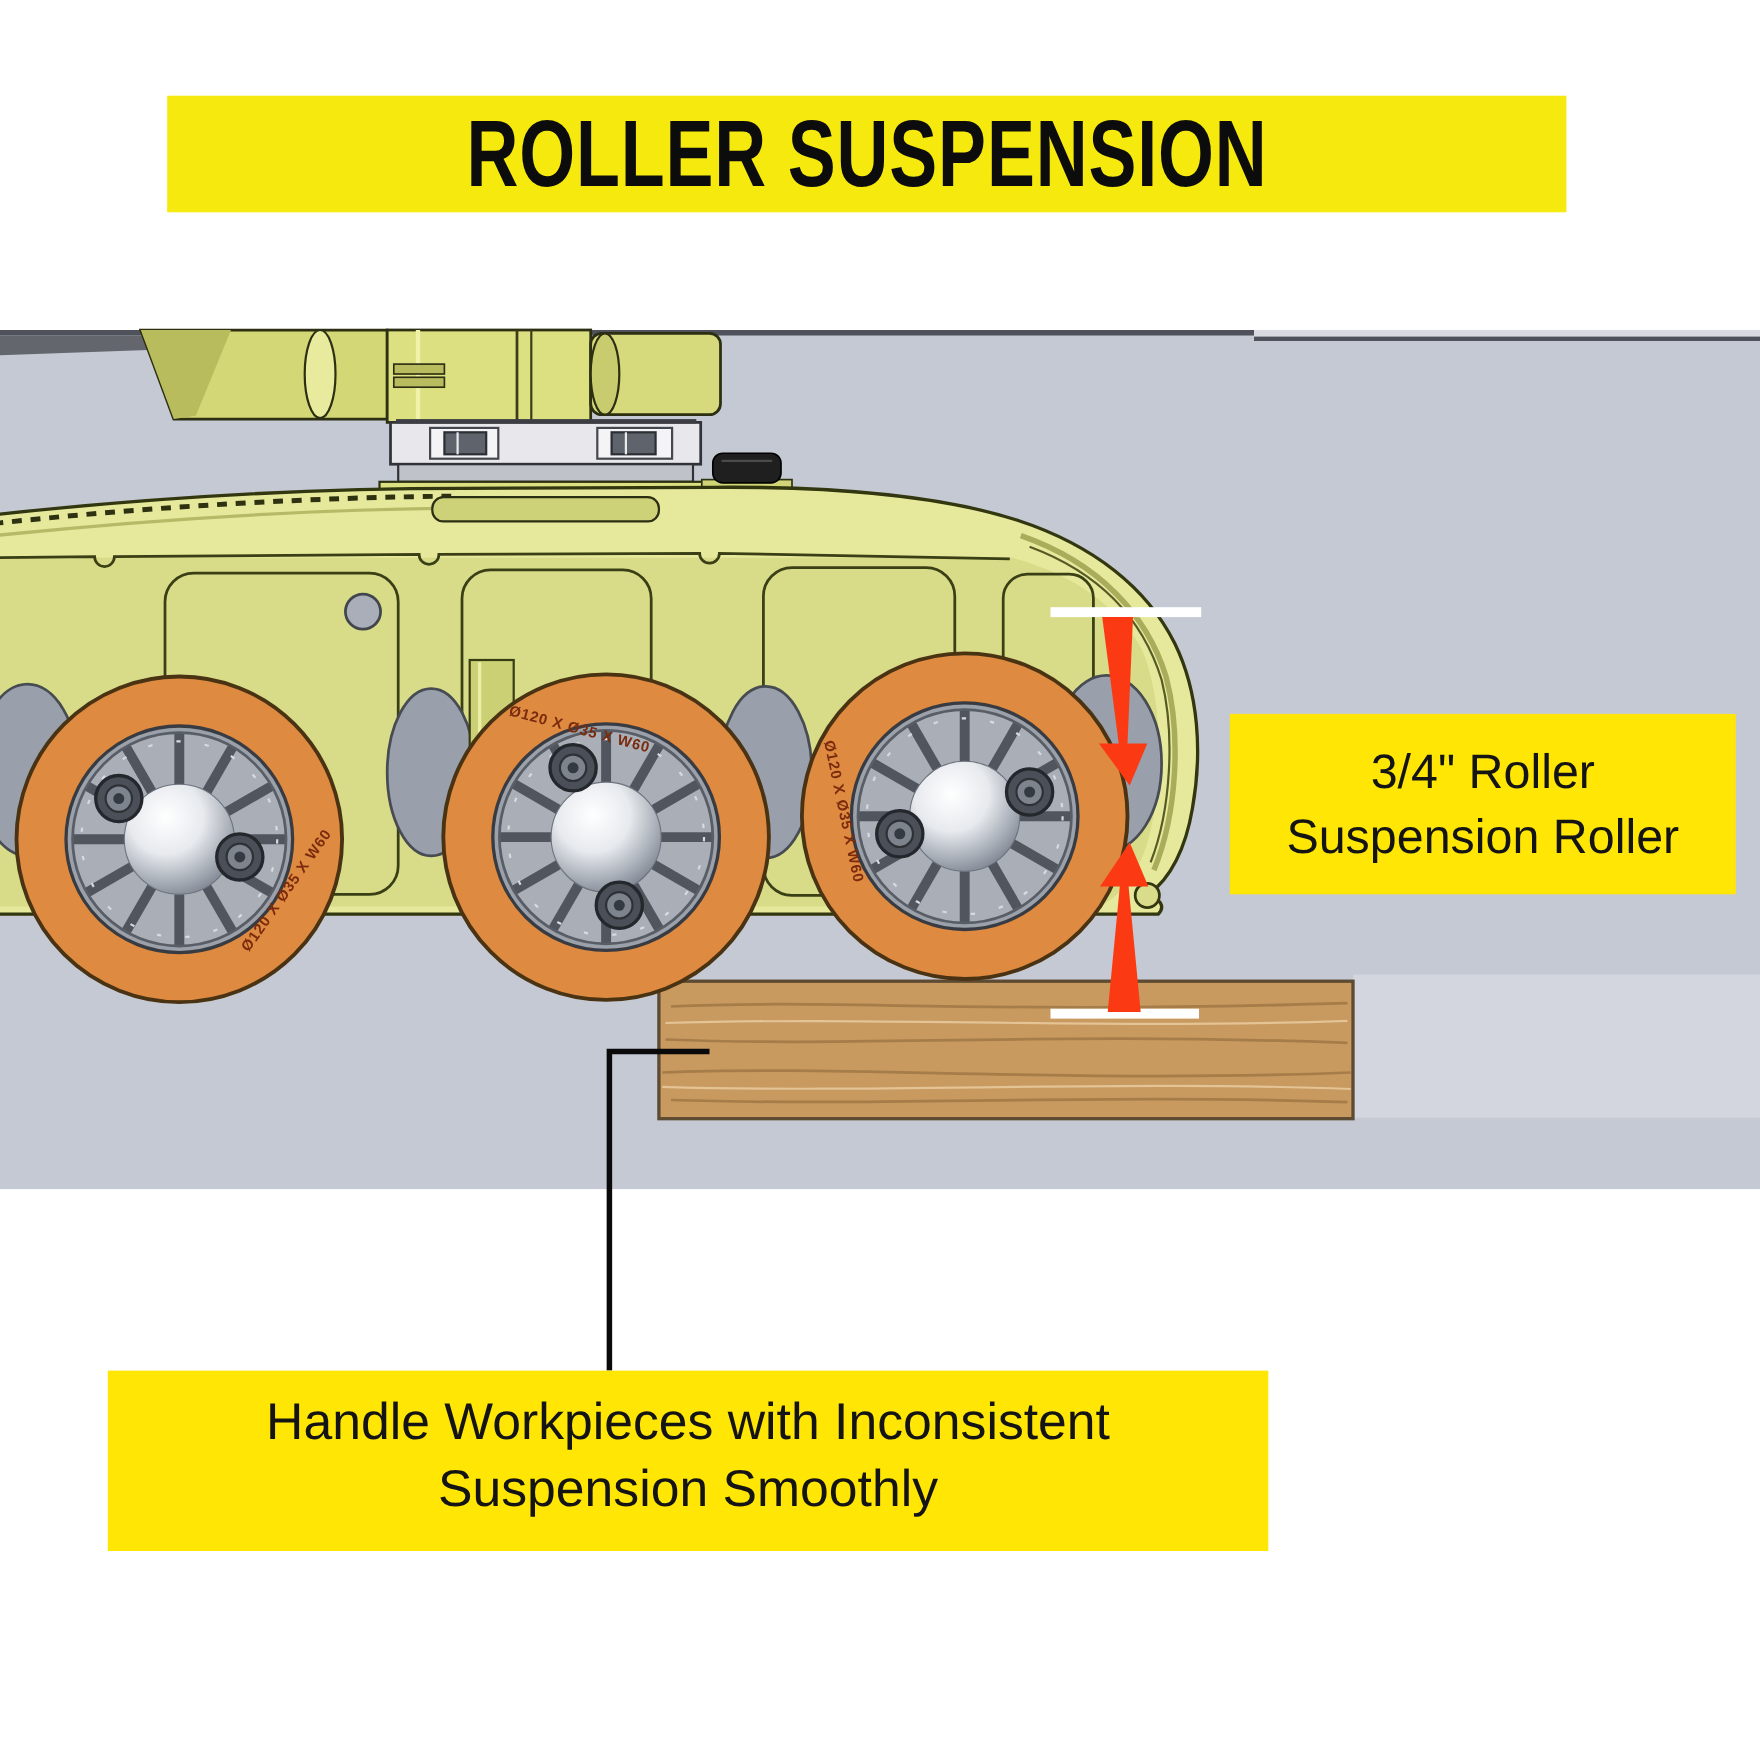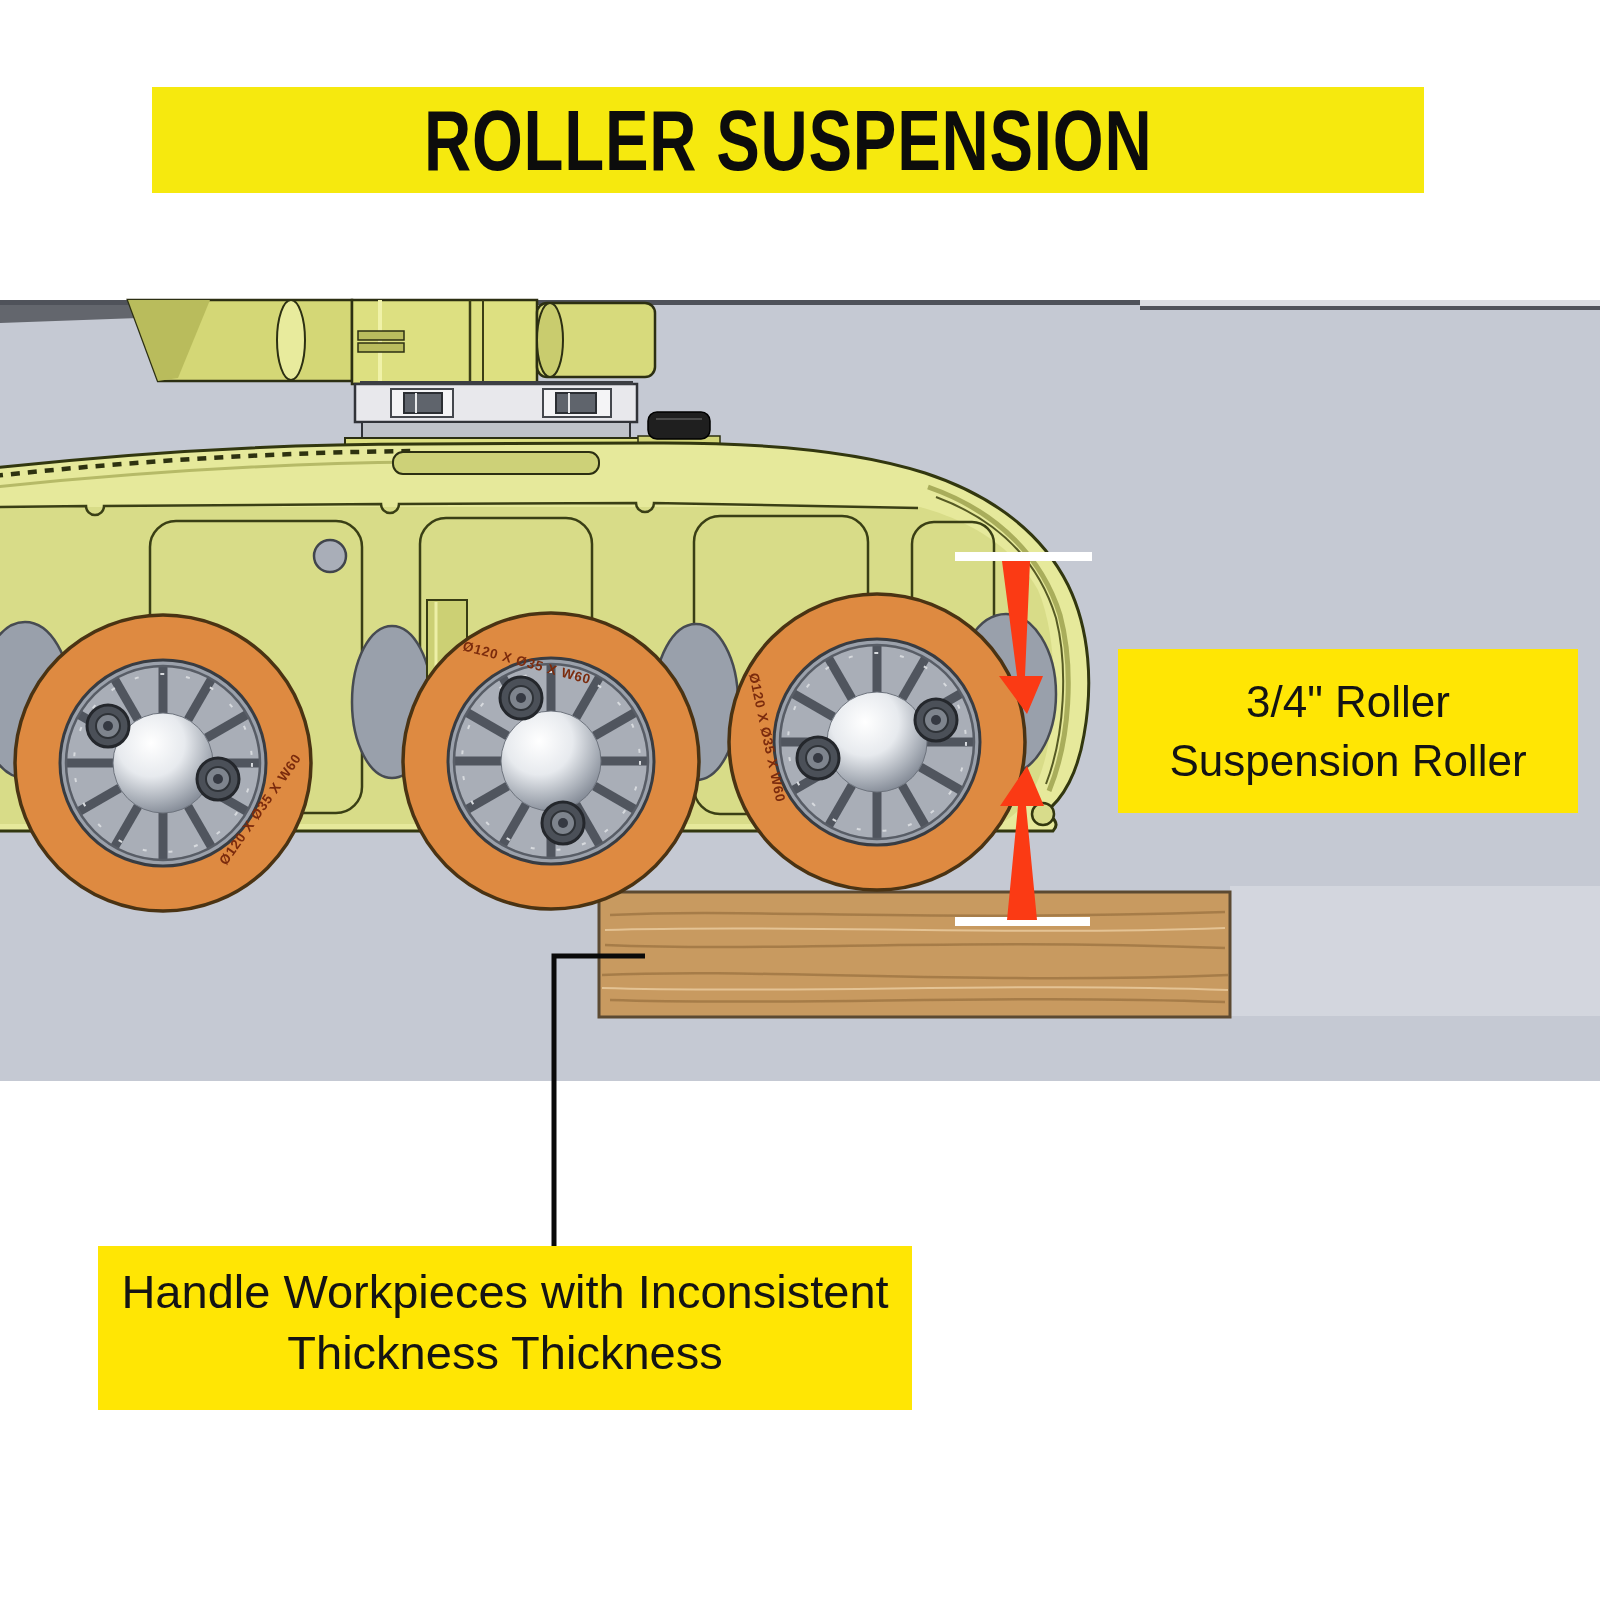--- a/index.html
+++ b/index.html
@@ -24,21 +24,21 @@
   }
   .callout{
     position:absolute; background:var(--callout-yellow); color:#141414;
     text-align:center; box-sizing:border-box;
   }
   .callout-travel{
     left:1118px; top:649px; width:460px; height:164px;
     font-size:44px; line-height:59px; padding-top:23px;
   }
   .callout-handle{
-    left:98px; top:1246px; width:814px; height:164px;
+    left:98px; top:1246px; width:1055px; height:164px;
     font-size:47px; line-height:61px; padding-top:15px;
   }
   .line{display:block; white-space:nowrap;}
 </style>
 </head>
 <body>
 
 <div class="stage">
 
   <svg width="1600" height="1600" viewBox="0 0 1600 1600">
@@ -203,16 +203,16 @@
     <div class="title">ROLLER SUSPENSION</div>
   </div>
 
   <div class="callout callout-travel">
     <span class="line">3/4" Roller</span>
     <span class="line">Suspension Roller</span>
   </div>
 
   <div class="callout callout-handle">
     <span class="line">Handle Workpieces with Inconsistent</span>
-    <span class="line">Thickness Thickness</span>
+    <span class="line">Suspension Smoothly</span>
   </div>
 
 </div>
 
 </body></html>

